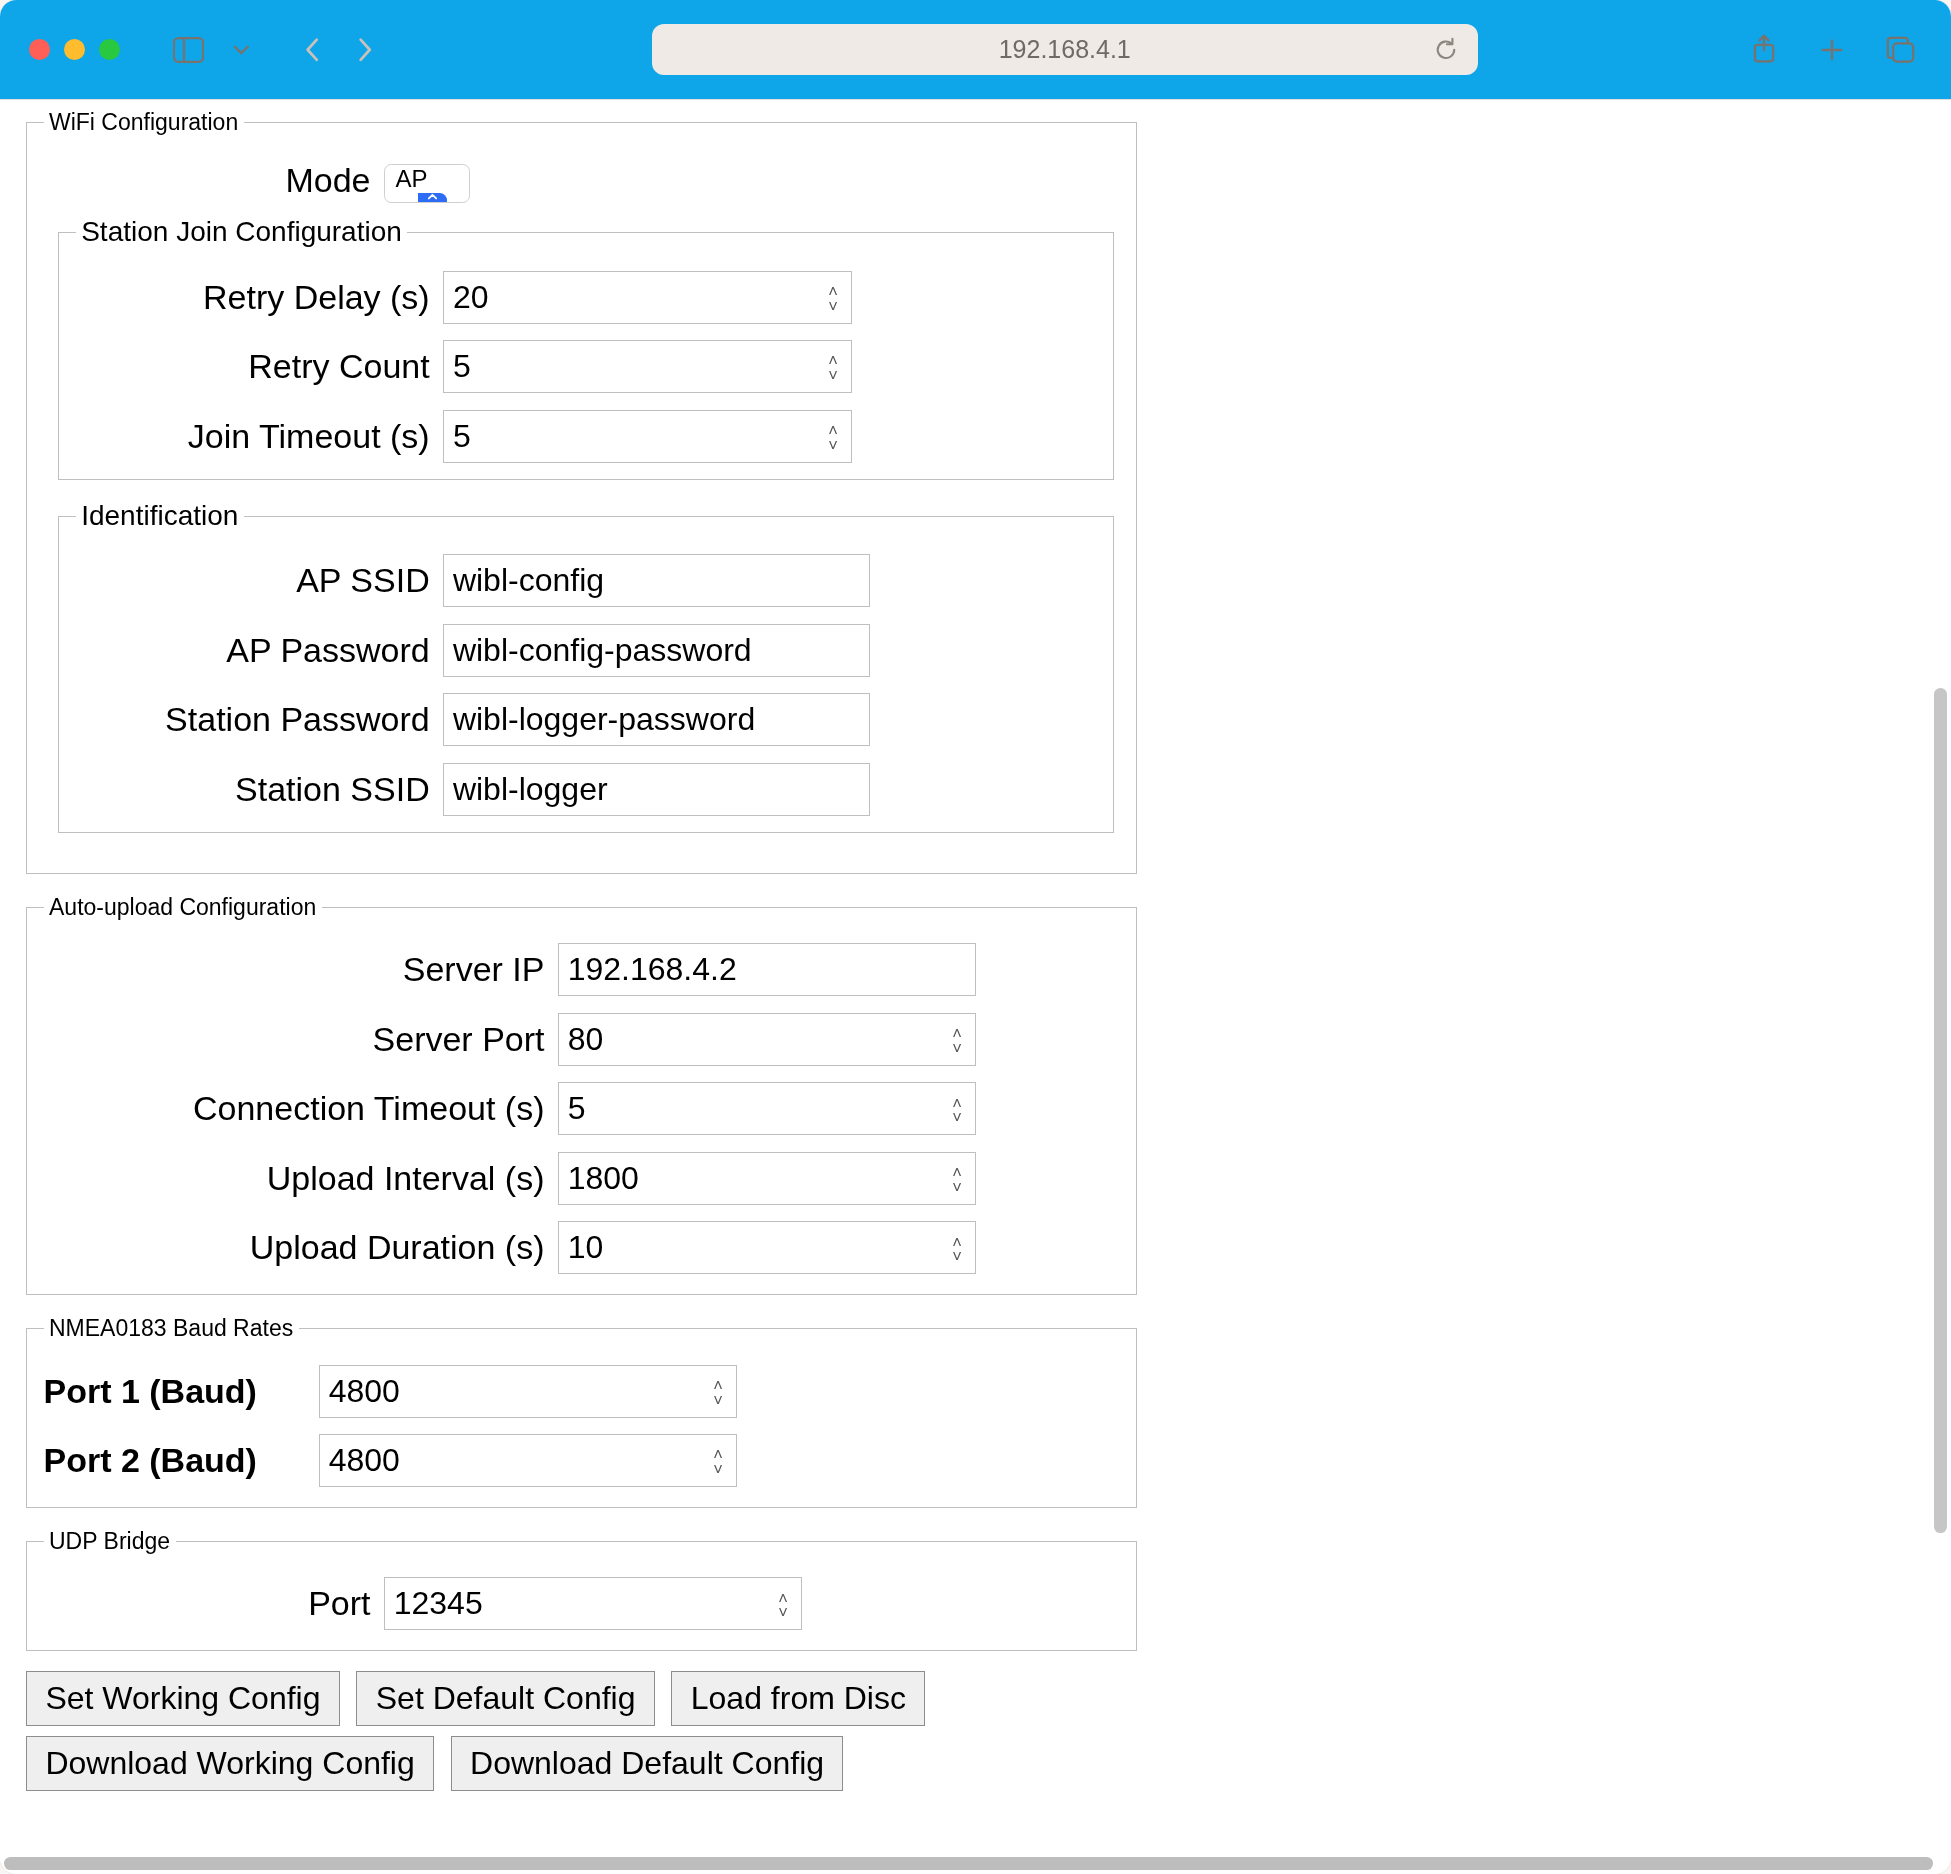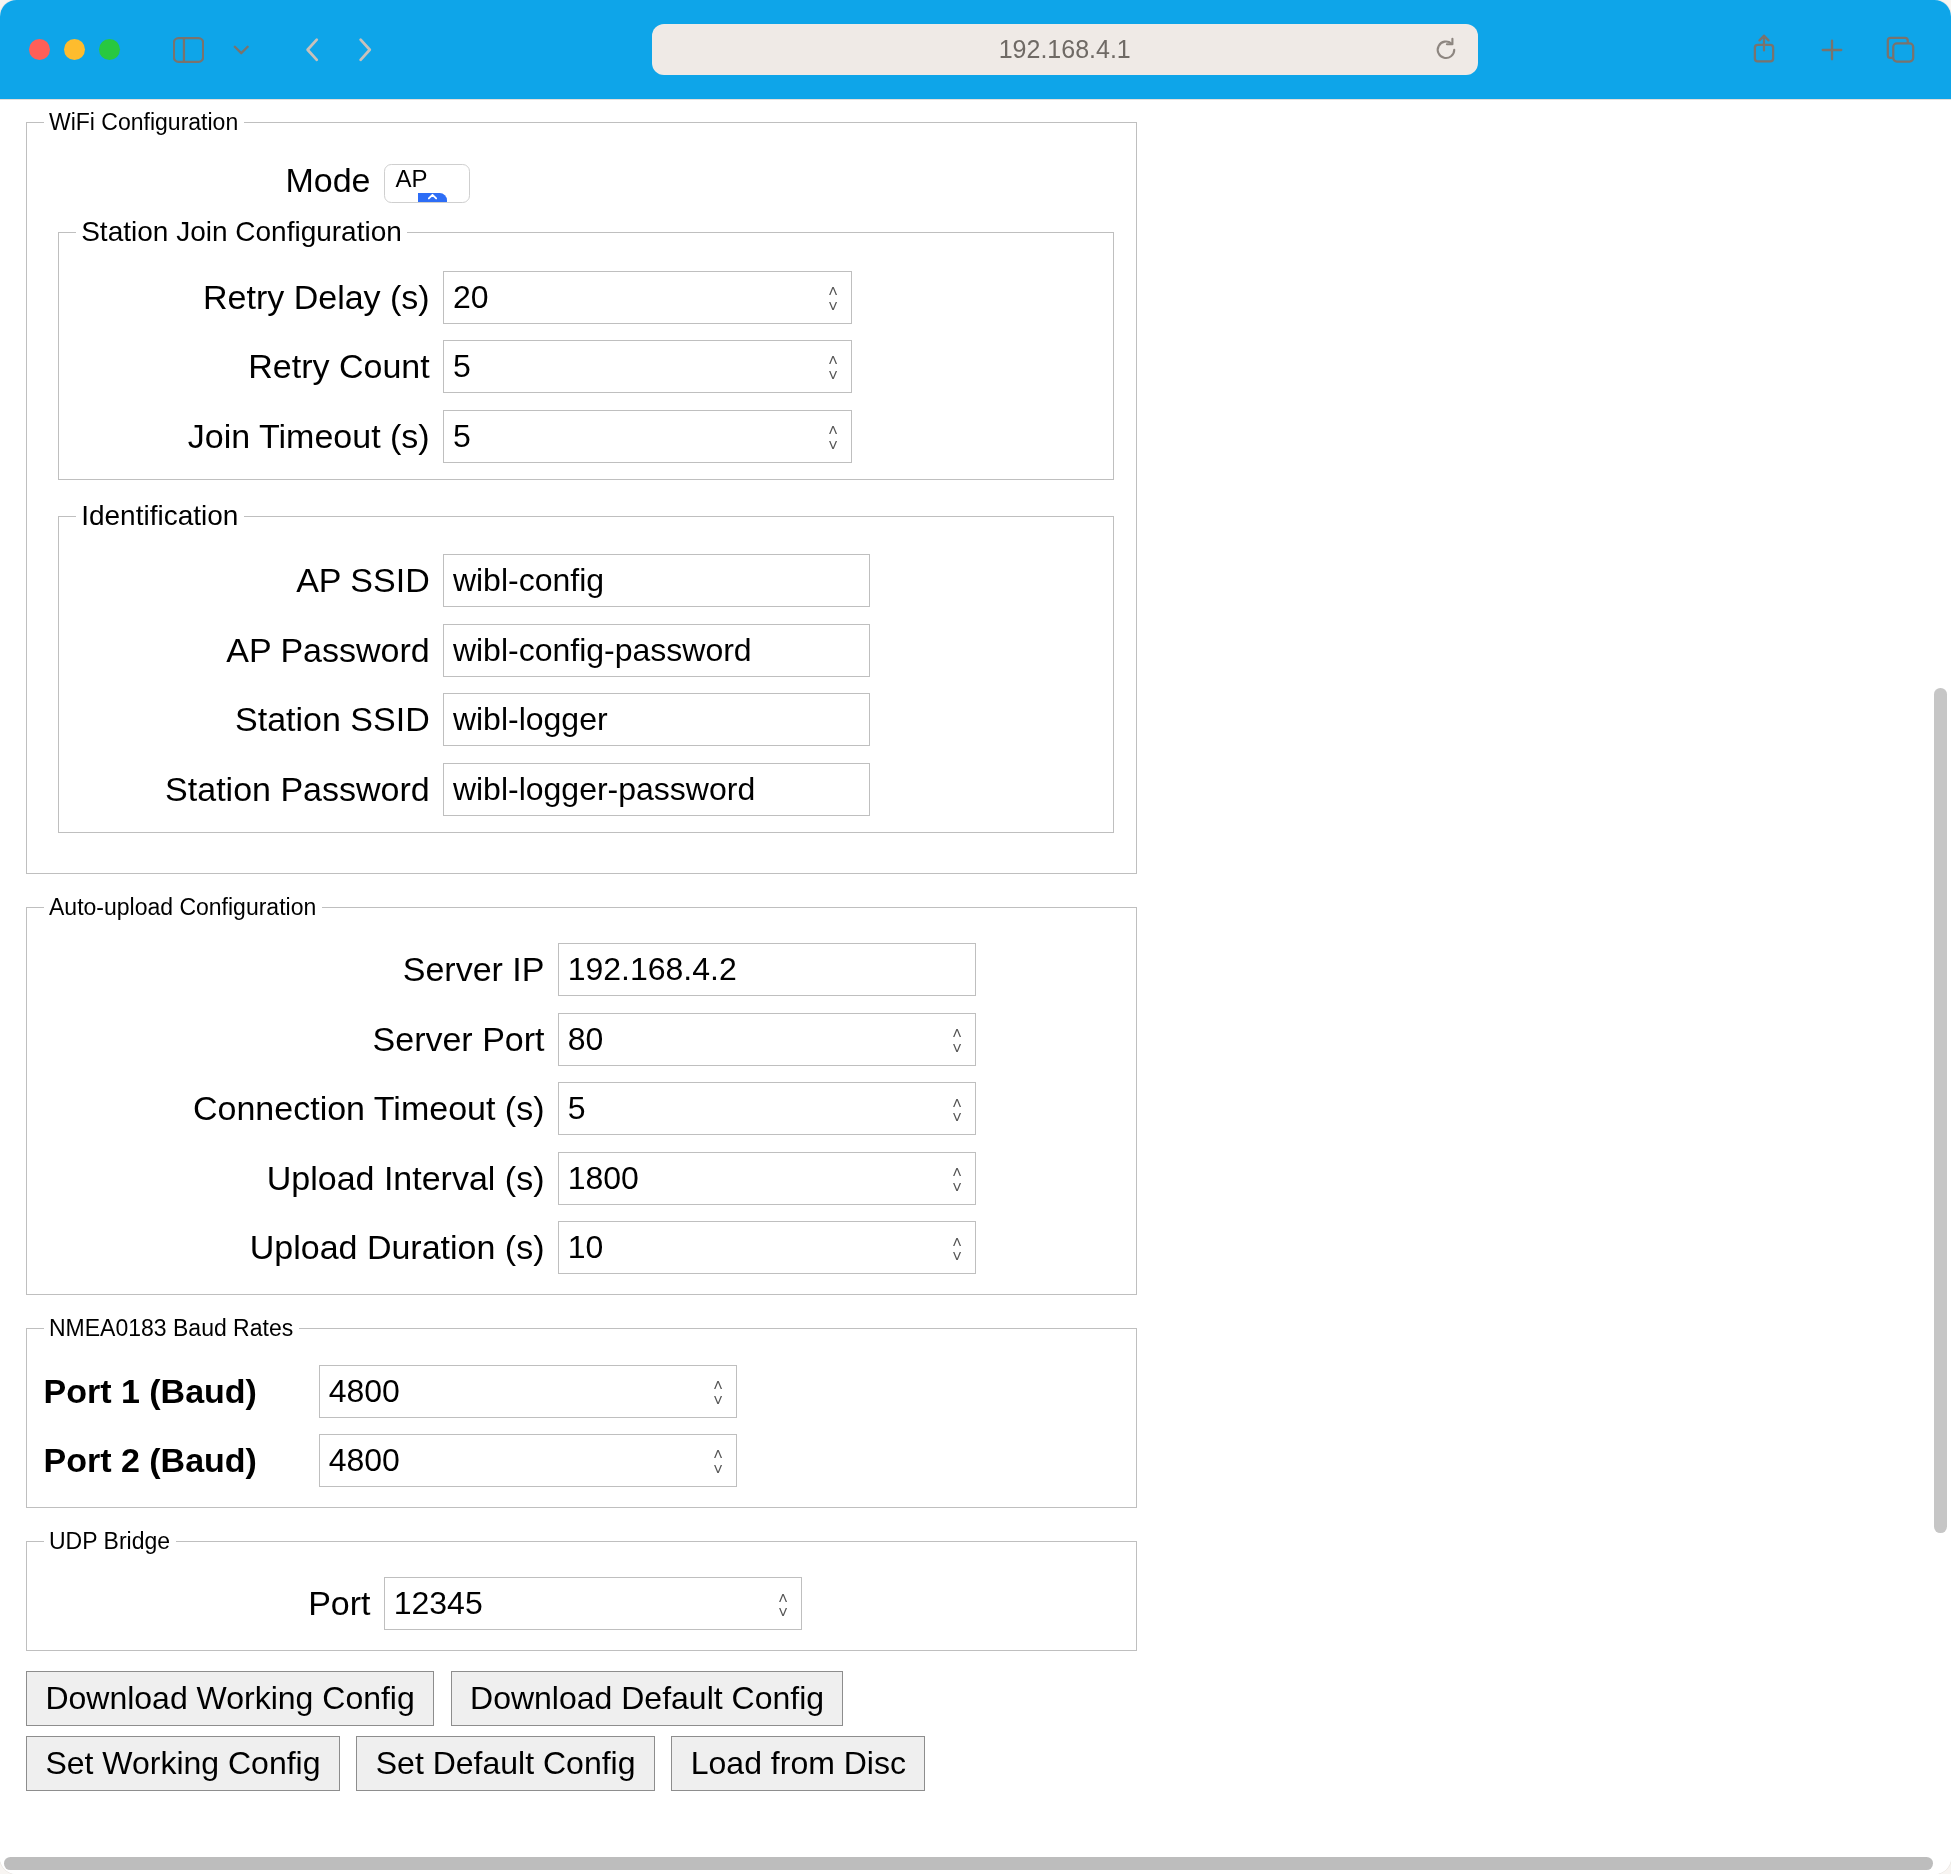--- a/index.html
+++ b/index.html
@@ -357,26 +357,26 @@
           <legend class="inner-legend">Identification</legend>
           <div class="row w-ident">
             <div class="lbl">AP SSID</div>
             <input type="text" class="text-wide" value="wibl-config" style="">
           </div>
           <div class="row w-ident">
             <div class="lbl">AP Password</div>
             <input type="text" class="text-wide" value="wibl-config-password" style="">
           </div>
           <div class="row w-ident">
+            <div class="lbl">Station Password</div>
+            <input type="text" class="text-wide" value="wibl-logger-password" style="">
+          </div>
+          <div class="row w-ident">
             <div class="lbl">Station SSID</div>
             <input type="text" class="text-wide" value="wibl-logger" style="">
-          </div>
-          <div class="row w-ident">
-            <div class="lbl">Station Password</div>
-            <input type="text" class="text-wide" value="wibl-logger-password" style="">
           </div>
         </fieldset>
       </fieldset>
 
       <fieldset>
         <legend>Auto-upload Configuration</legend>
         <div class="row w-auto">
           <div class="lbl">Server IP</div>
           <input type="text" class="text-wide" style="width: 418px;" value="192.168.4.2">
         </div>
@@ -454,27 +454,27 @@
             <input class="numeric num-udp" value="12345" style="">
             <div class="stepper">
                 <span class="up">˄</span>
                 <span class="down">˅</span>
               </div>
           </div>
         </div>
       </fieldset>
 
       <div class="btn-row">
-        <button class="cfg">Download Working Config</button>
-        <button class="cfg">Download Default Config</button>
-      </div>
-      <div class="btn-row">
         <button class="cfg">Set Working Config</button>
         <button class="cfg">Set Default Config</button>
         <button class="cfg">Load from Disc</button>
+      </div>
+      <div class="btn-row">
+        <button class="cfg">Download Working Config</button>
+        <button class="cfg">Download Default Config</button>
       </div>
 
     </div>
 
     <div class="scroll-v"></div>
     <div class="scroll-h"></div>
   </div>
 </div>
 
 

